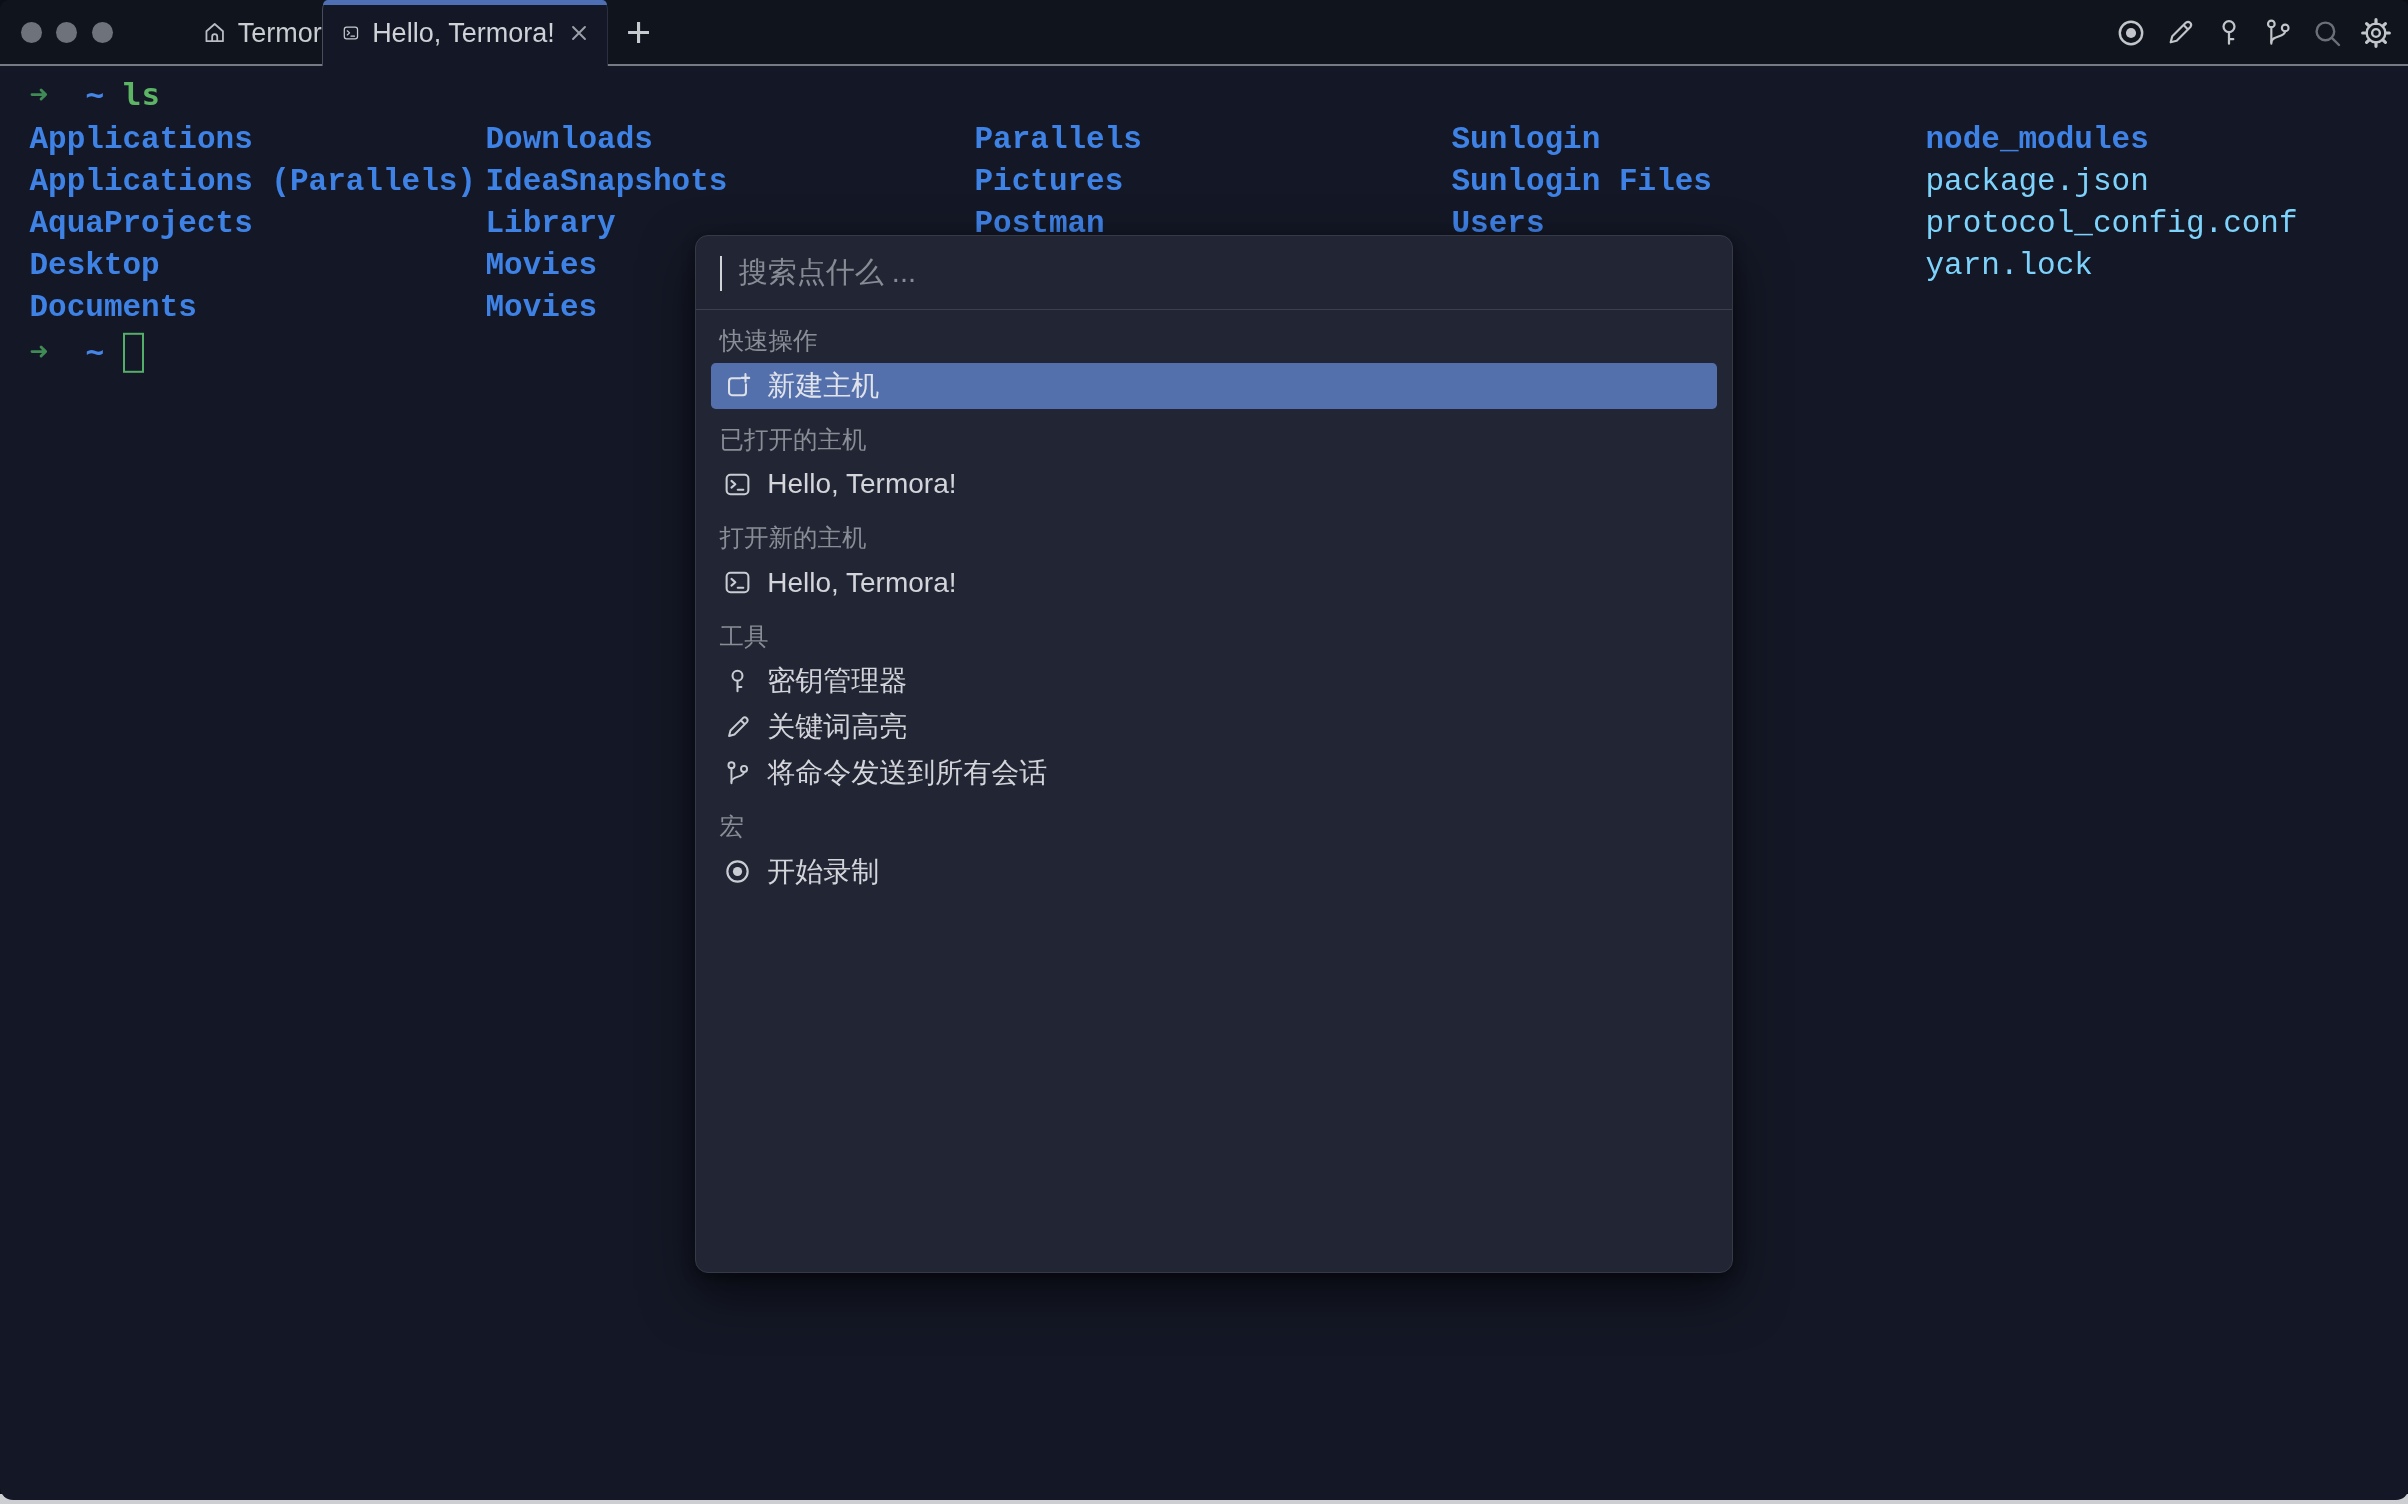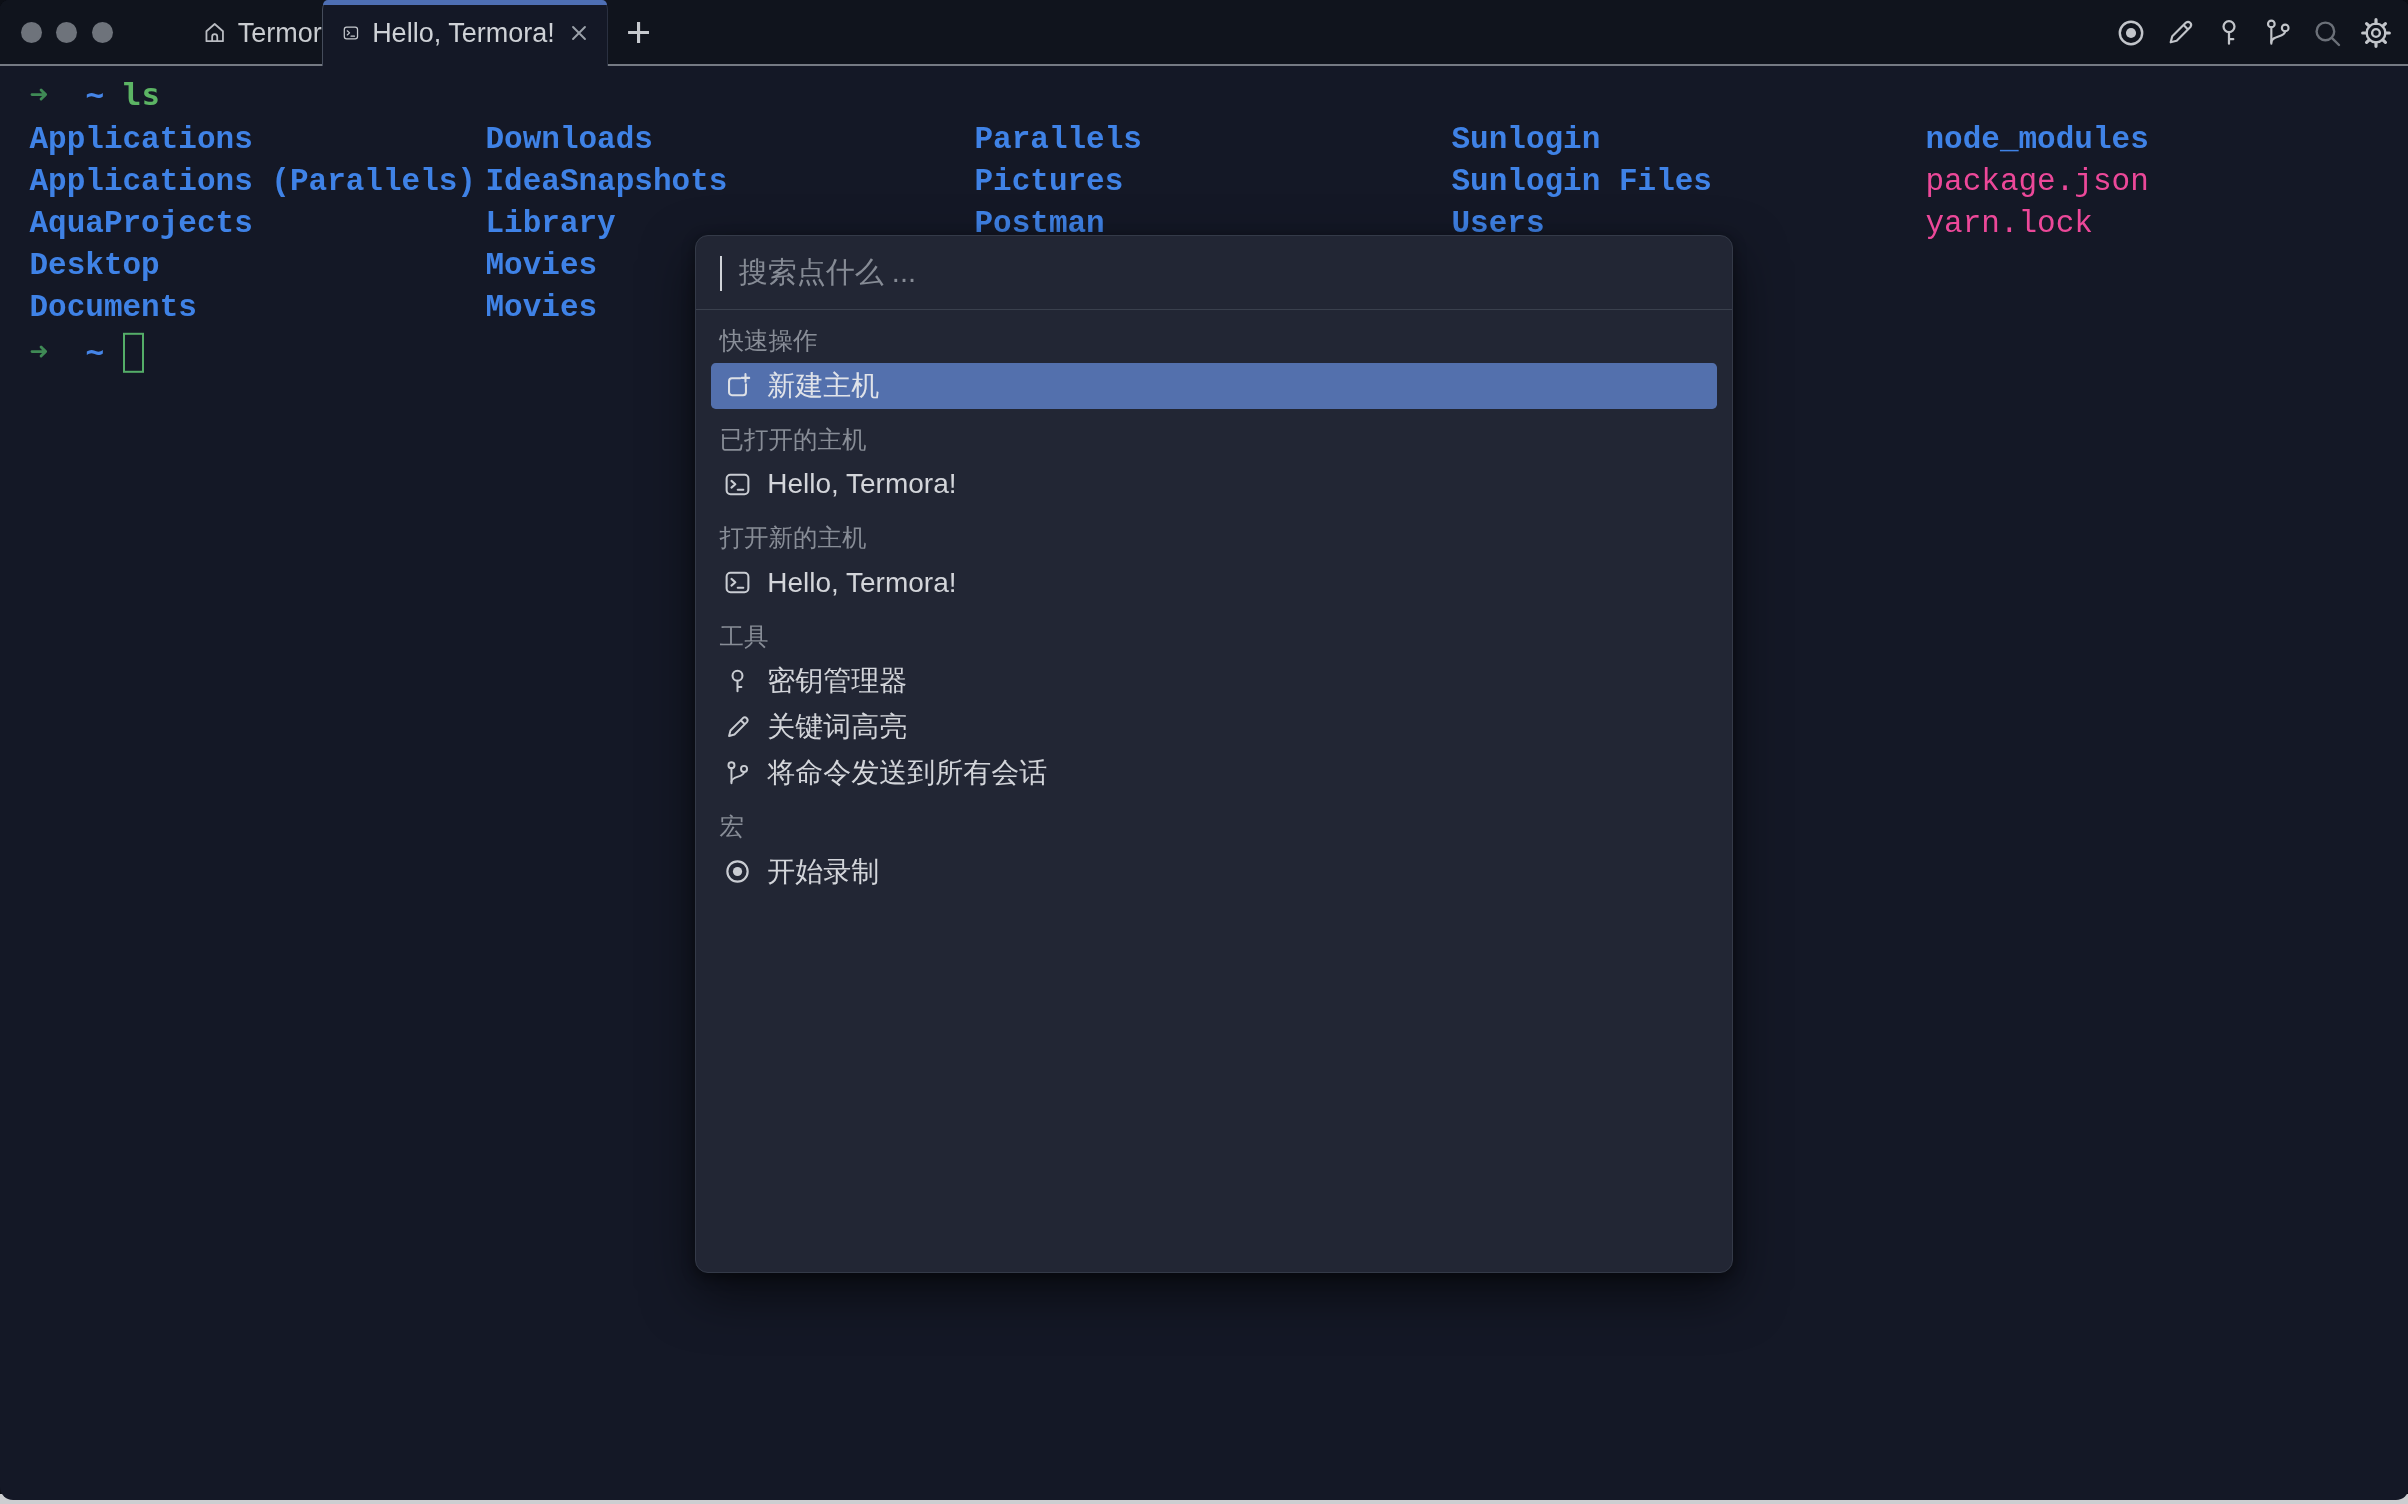--- a/index.html
+++ b/index.html
@@ -50,21 +50,21 @@
   .p-cwd   { color:#4585e8; margin-left:2ch; }
   .p-cmd   { color:#5cb464; margin-left:1ch; }
   .cursor  { display:inline-block; width:21px; height:40px; border:2.8px solid #54ad68; margin-left:1ch;
              vertical-align:text-bottom; transform:translateY(3.8px); }
 
   .ls-output { position:absolute; left:7.5px; top:53px; right:0; height:212px; }
   .ls-col { position:absolute; top:0; }
   .c0{left:0;} .c1{left:456px;} .c2{left:945px;} .c3{left:1422px;} .c4{left:1896px;}
   .ls-entry { height:42px; line-height:42px; white-space:pre;font-family:Liberation Mono, monospace; }
   .ls-entry[data-type="dir"]  { color:#3f82e6; font-weight:bold; }
-  .ls-entry[data-type="file"] { color:#ec4899; font-weight:normal; }
+  .ls-entry[data-type="file"] { color:#7dd3fc; font-weight:normal; }
 
   
   .palette { position:absolute; left:695px; top:235px; width:1038px; height:1038px; background:#222634;
              border:0.9px solid #343a48; border-radius:13px; box-shadow:0 21px 52px rgba(0,0,0,.55), 0 3.8px 13px rgba(0,0,0,.4);
              z-index:3; overflow:hidden; }
   .p-search { position:relative; height:74px; border-bottom:1.9px solid #3a404d; display:flex; align-items:center;
               padding:0 39px; }
   .p-search input { flex:1; background:transparent; border:none; outline:none; font-size:29px; color:#c6c9cf;
                     font-family:"Liberation Sans", sans-serif; padding-left:3.8px; }
   .p-search input::placeholder { color:#868b95; opacity:1; }
@@ -227,20 +227,21 @@
         <div class="ls-entry" data-type="dir">Postman</div>
       </div>
       <div class="ls-col c3">
         <div class="ls-entry" data-type="dir">Sunlogin</div>
         <div class="ls-entry" data-type="dir">Sunlogin Files</div>
         <div class="ls-entry" data-type="dir">Users</div>
       </div>
       <div class="ls-col c4">
         <div class="ls-entry" data-type="dir">node_modules</div>
         <div class="ls-entry" data-type="file">package.json</div>
+        <div class="ls-entry" data-type="file">protocol_config.conf</div>
         <div class="ls-entry" data-type="file">yarn.lock</div>
       </div>
     </div>
 
     <div class="tline line2"><span class="p-arrow">➜</span><span class="p-cwd">~</span><span class="cursor"></span></div>
   </div>
 
   <div class="palette">
     <div class="p-search">
       <div class="caret"></div>

